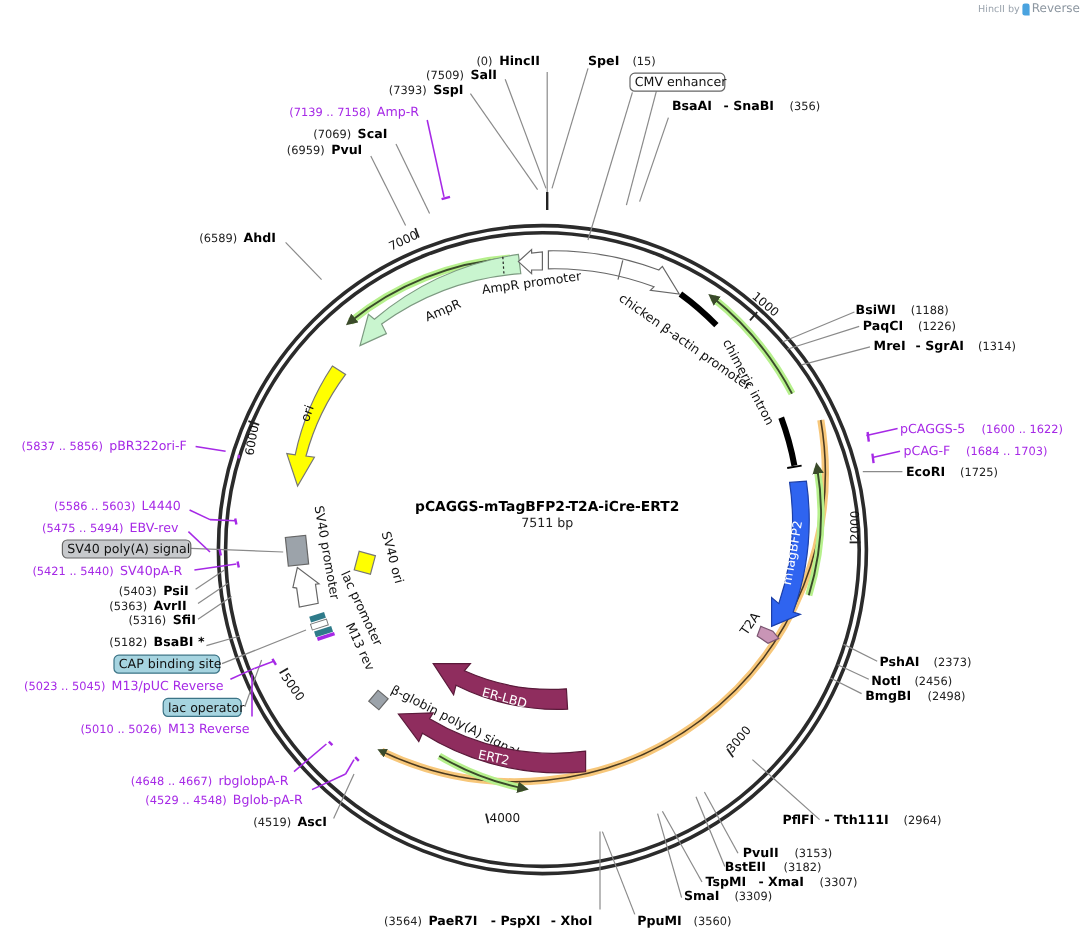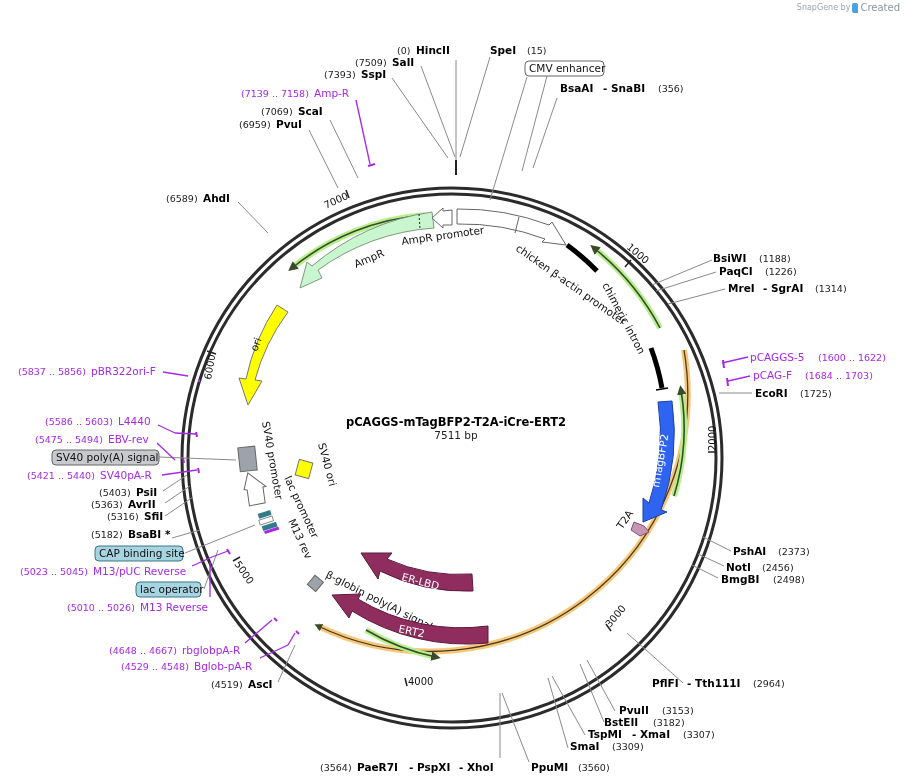--- a/index.html
+++ b/index.html
@@ -18,23 +18,23 @@
   .feat-lbl-w { font-size:10.5px; fill:#fff; }
   .tick-lbl { font-size:10px; fill:#111; }
   .title { font-weight:bold; font-size:11.5px; fill:#000; }
   .subtitle { font-size:10.5px; fill:#222; }
   .boxlbl { font-size:10.5px; fill:#111; }
 </style>
 </head>
 <body>
 
 <div class="credit">
-  <span>SnapGene by</span>
+  <span>HincII by</span>
   <span class="logo"></span>
-  <span class="brand">Created</span>
+  <span class="brand">Reverse</span>
 </div>
 
 <svg id="map" width="904" height="784" viewBox="0 0 904 784" xmlns="http://www.w3.org/2000/svg">
   <defs>
     <marker id="arrDark" markerWidth="6" markerHeight="6" refX="3" refY="3" orient="auto">
       <path d="M0,0 L6,3 L0,6 z" fill="#3a4a2a"></path>
     </marker>
   </defs>
 
   <g>

